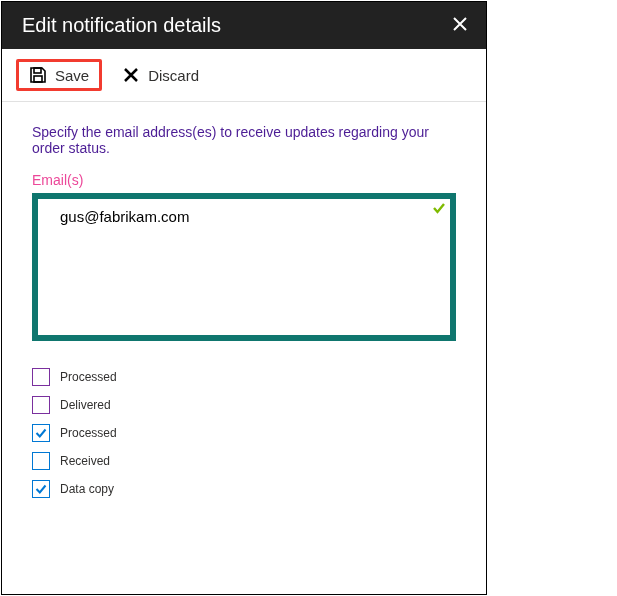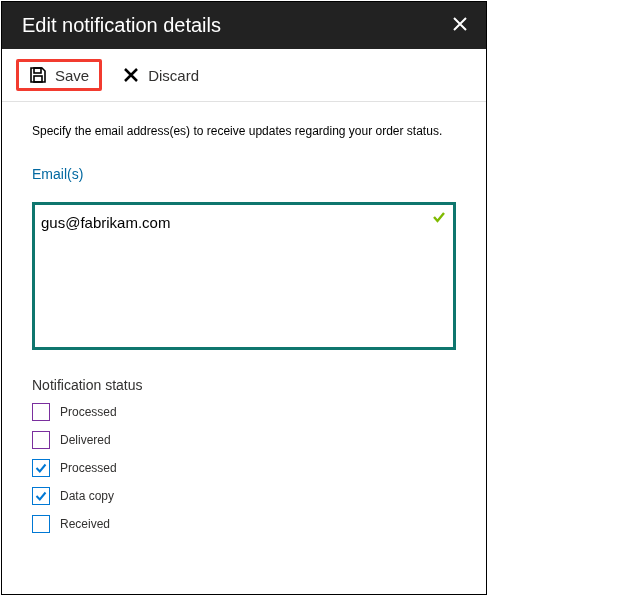--- a/index.html
+++ b/index.html
@@ -57,27 +57,27 @@
   .red-highlight {
     border: 3px solid #f23b2f;
     border-radius: 2px;
     padding: 4px 10px;
   }
   .content {
     padding: 22px 30px 10px 30px;
     flex: 1;
     overflow: auto;
   }
-  .intro { font-size: 12px; margin-bottom: 28px; color:#000000; }
-  .field-label { font-size: 14px; margin-bottom: 20px; color:#0369a1; }
+  .intro { font-size: 14px; margin-bottom: 16px; color:#4c1d95; }
+  .field-label { font-size: 14px; margin-bottom: 5px; color:#ec4899; }
   .email-box {
-    border: 3px solid #0f766e;
+    border: 6px solid #0f766e;
     width: 100%;
     height: 148px;
-    padding: 8px 28px 8px 6px;
+    padding: 8px 28px 8px 22px;
     position: relative;
     font-size: 15px;
     color: #000;
     resize: none;
     font-family: inherit;
     line-height: 1.3;
     outline: none;
   }
   .email-wrap { position: relative; margin-bottom: 24px; }
   .valid-check {
@@ -151,46 +151,45 @@
     <div class="field-label">Email(s)</div>
     <div class="email-wrap">
       <textarea class="email-box" style="">gus@fabrikam.com</textarea>
       <span class="valid-check">
         <svg width="14" height="14" viewBox="0 0 14 14">
             <path d="M2 7 L5.5 11 L12 3" stroke="#7fba00" stroke-width="2.4" fill="none"></path>
           </svg>
       </span>
     </div>
 
-    <div class="status-label">Notification status</div>
     <div id="status-list">
         <div class="cb-row">
           <span class="cb"></span>
           <span class="cb-label">Processed</span>
         </div>
         <div class="cb-row">
           <span class="cb"></span>
           <span class="cb-label">Delivered</span>
         </div>
         <div class="cb-row">
           <span class="cb alt checked">
             <svg width="14" height="14" viewBox="0 0 14 14">
               <path d="M2.5 7 L5.8 10.5 L11.5 3.5" stroke="#0078d4" stroke-width="2" fill="none"></path>
             </svg>
           </span>
           <span class="cb-label">Processed</span>
         </div>
         <div class="cb-row">
+          <span class="cb alt"></span>
+          <span class="cb-label">Received</span>
+        </div>
+        <div class="cb-row">
           <span class="cb alt checked">
             <svg width="14" height="14" viewBox="0 0 14 14">
               <path d="M2.5 7 L5.8 10.5 L11.5 3.5" stroke="#0078d4" stroke-width="2" fill="none"></path>
             </svg>
           </span>
           <span class="cb-label">Data copy</span>
         </div>
-        <div class="cb-row">
-          <span class="cb alt"></span>
-          <span class="cb-label">Received</span>
-        </div>
       </div>
   </div>
 
 </div>
 
 </body></html>

